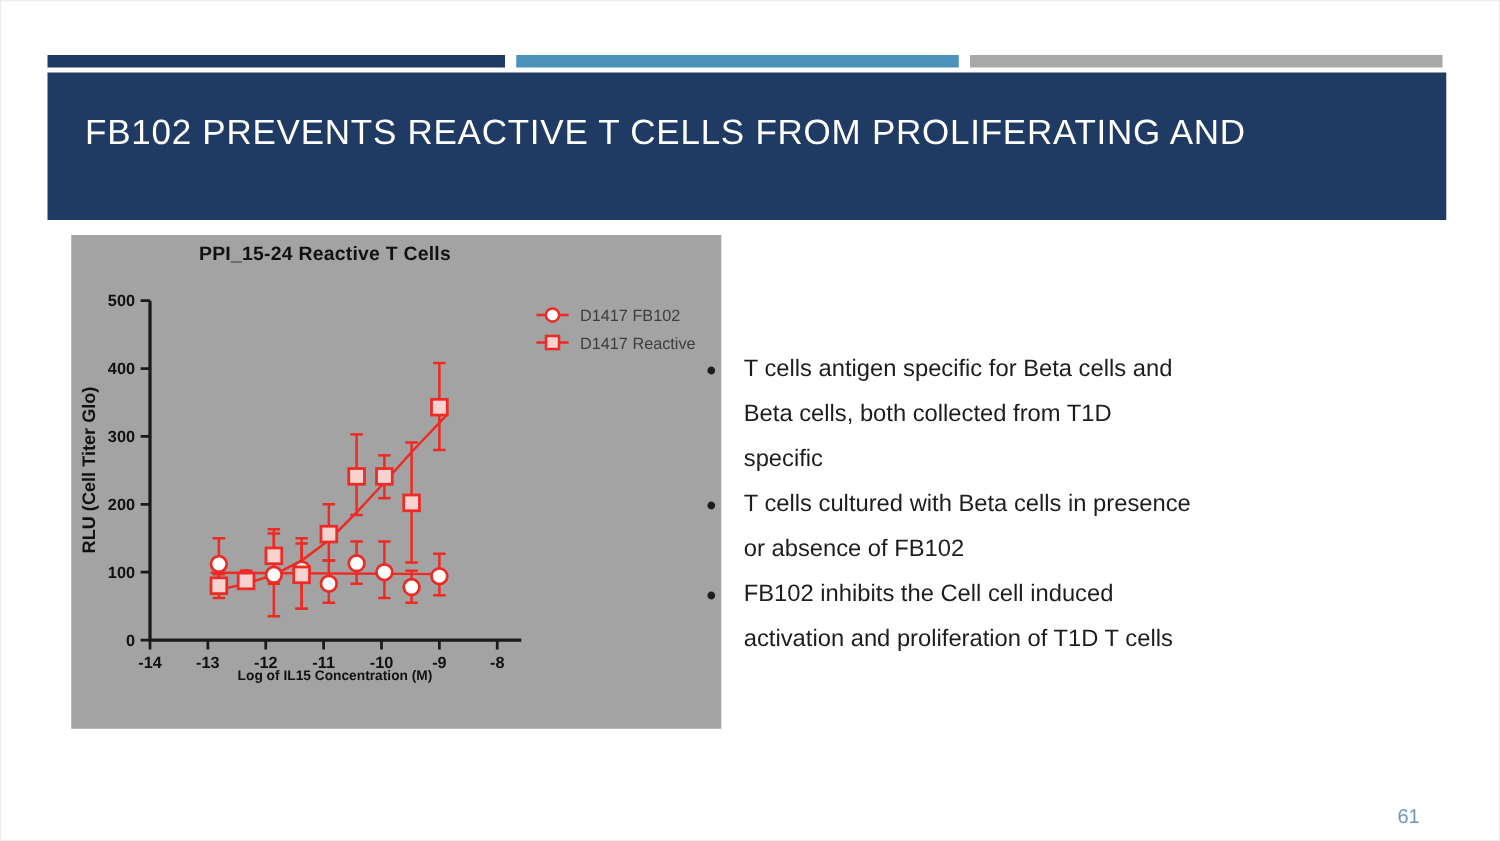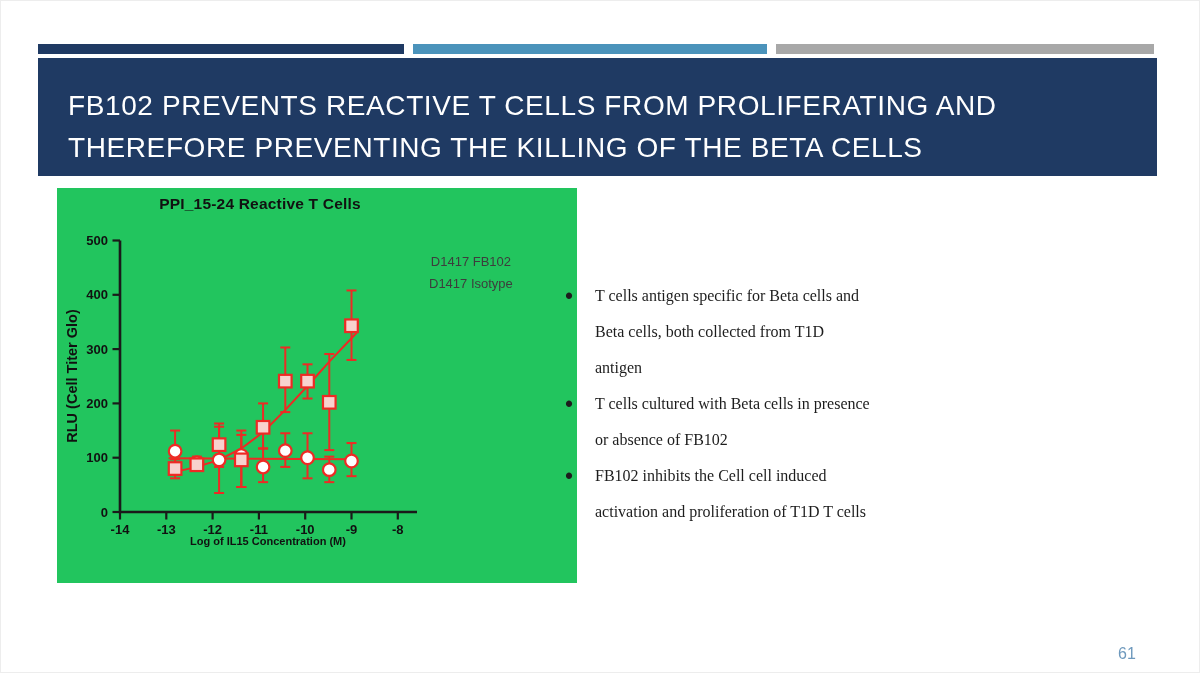--- a/index.html
+++ b/index.html
@@ -10,72 +10,71 @@
   .bar{position:absolute;top:44px;height:10px;}
   .bar-navy{left:38px;width:366px;background:#1f3a63;}
   .bar-blue{left:413px;width:354px;background:#4b93bb;}
   .bar-gray{left:776px;width:378px;background:#a8a8a8;}
   
   .header-box{position:absolute;left:38px;top:58px;width:1119px;height:118px;
               background:#1f3a63;box-sizing:border-box;padding:27px 0 0 30px;}
   .header-line{color:#ffffff;font-size:28px;line-height:42px;letter-spacing:0.6px;
                white-space:nowrap;font-weight:400;}
   
-  .chart{position:absolute;left:57px;top:188px;width:520px;height:395px;background:#22c55e;}
+  .chart{position:absolute;left:57px;top:188px;width:520px;height:395px;background:#a3a3a3;}
   .chart-title{position:absolute;left:0;top:7px;width:406px;text-align:center;
                font-size:15.5px;font-weight:bold;color:#111;letter-spacing:0.2px;}
   .legend{position:absolute;left:372px;top:57px;display:flex;flex-direction:column;gap:8px;}
-  .legend-row{display:flex;align-items:center;gap:9px;height:14px;flex-direction:column;}
+  .legend-row{display:flex;align-items:flex-start;gap:9px;height:14px;}
   .legend-label{font-size:13px;color:#3d3d3d;white-space:nowrap;}
   .ylabel{position:absolute;top:188px;left:15px;transform:translate(-50%,-50%) rotate(-90deg);
           transform-origin:center;white-space:nowrap;font-size:14.5px;font-weight:bold;color:#111;}
   .xlabel{position:absolute;left:0;top:347px;width:422px;text-align:center;
           font-size:11px;font-weight:bold;color:#111;}
   .plot-svg{position:absolute;left:0;top:0;}
   .tick{font-family:"Liberation Sans",sans-serif;font-size:13px;font-weight:bold;fill:#111;}
   
   .bullets{position:absolute;left:565px;top:278px;width:590px;color:#1d1d1d;}
   .bullet{display:flex;align-items:flex-start;}
   .dot{width:30px;font-size:23px;line-height:36px;flex:none;}
-  .bullet-lines{font-size:16px;line-height:36px;font-family:Liberation Serif, serif;}
+  .bullet-lines{font-size:19px;line-height:36px;}
   .bullet-line{white-space:nowrap;}
   
   .page-num{position:absolute;left:1118px;top:645px;font-size:16px;color:#6e99bd;}
 </style>
 </head>
 <body>
 
 <div class="slide">
 
   <div class="bar bar-navy" style="background-color: rgb(31, 58, 99);"></div>
   <div class="bar bar-blue" style="background-color: rgb(75, 147, 187);"></div>
   <div class="bar bar-gray" style="background-color: rgb(168, 168, 168);"></div>
 
   <div class="header-box">
     <div class="header-line">FB102 PREVENTS REACTIVE T CELLS FROM PROLIFERATING AND</div>
-    <div class="header-line">THEREFORE PREVENTING THE KILLING OF THE BETA CELLS</div>
   </div>
 
   <div class="chart">
     <div class="chart-title">PPI_15-24 Reactive T Cells</div>
 
     <div class="legend">
       <div class="legend-row">
         <svg width="26" height="14">
           <line x1="0" y1="7" x2="26" y2="7" stroke="#ee2a24" stroke-width="2"></line>
           <circle cx="13" cy="7" r="5.3" fill="#ffffff" stroke="#ee2a24" stroke-width="2"></circle>
         </svg>
         <span class="legend-label">D1417 FB102</span>
       </div>
       <div class="legend-row">
         <svg width="26" height="14">
           <line x1="0" y1="7" x2="26" y2="7" stroke="#ee2a24" stroke-width="2"></line>
           <rect x="7.8" y="1.8" width="10.4" height="10.4" fill="#f8d2ce" stroke="#ee2a24" stroke-width="2"></rect>
         </svg>
-        <span class="legend-label">D1417 Isotype</span>
+        <span class="legend-label">D1417 Reactive</span>
       </div>
     </div>
 
     <div class="ylabel">RLU (Cell Titer Glo)</div>
     <div class="xlabel">Log of IL15 Concentration (M)</div>
 
     <svg class="plot-svg" width="520" height="395">
         <path d="M63 52.5 L63 324 L360 324" fill="none" stroke="#1a1a1a" stroke-width="2.6"></path>
         <line x1="63" x2="55.5" y1="324" y2="324" stroke="#1a1a1a" stroke-width="2.2"></line>
         <text x="51" y="328.5" text-anchor="end" class="tick">0</text>
@@ -179,21 +178,21 @@
         <rect x="288.2" y="131.45099999999996" width="12.6" height="12.6" fill="#f8d2ce" stroke="#ee2a24" stroke-width="2.2"></rect>
       </svg>
   </div>
 
   <div class="bullets">
     <div class="bullet">
       <span class="dot">•</span>
       <div class="bullet-lines">
         <div class="bullet-line">T cells antigen specific for Beta cells and</div>
         <div class="bullet-line">Beta cells, both collected from T1D</div>
-        <div class="bullet-line">antigen</div>
+        <div class="bullet-line">specific</div>
       </div>
     </div>
     <div class="bullet">
       <span class="dot">•</span>
       <div class="bullet-lines">
         <div class="bullet-line">T cells cultured with Beta cells in presence</div>
         <div class="bullet-line">or absence of FB102</div>
       </div>
     </div>
     <div class="bullet">

